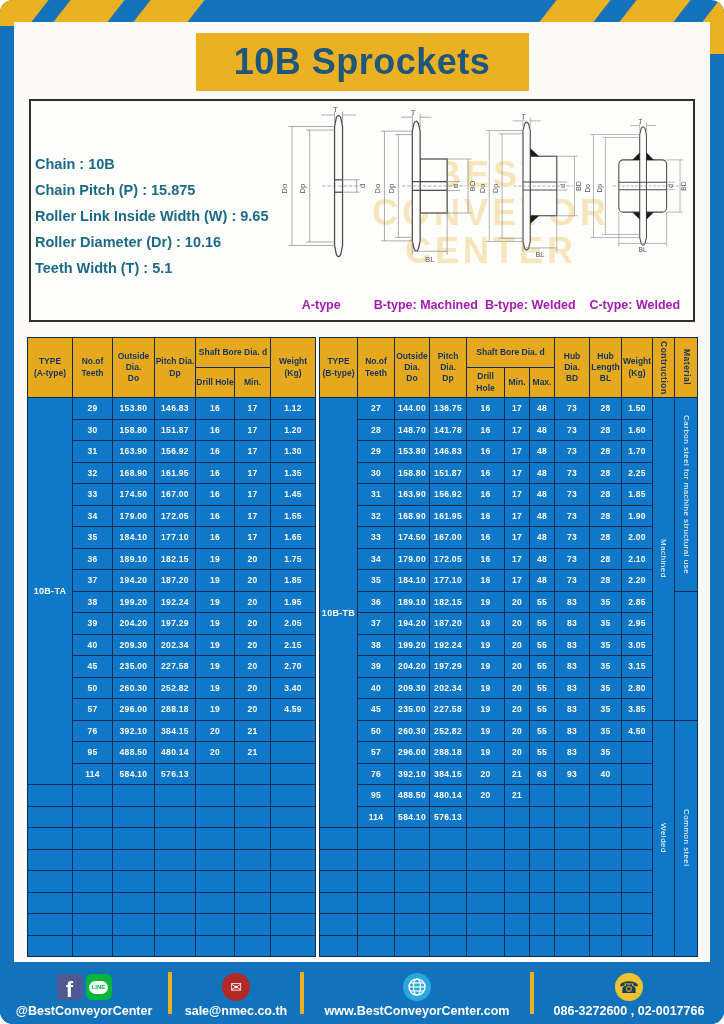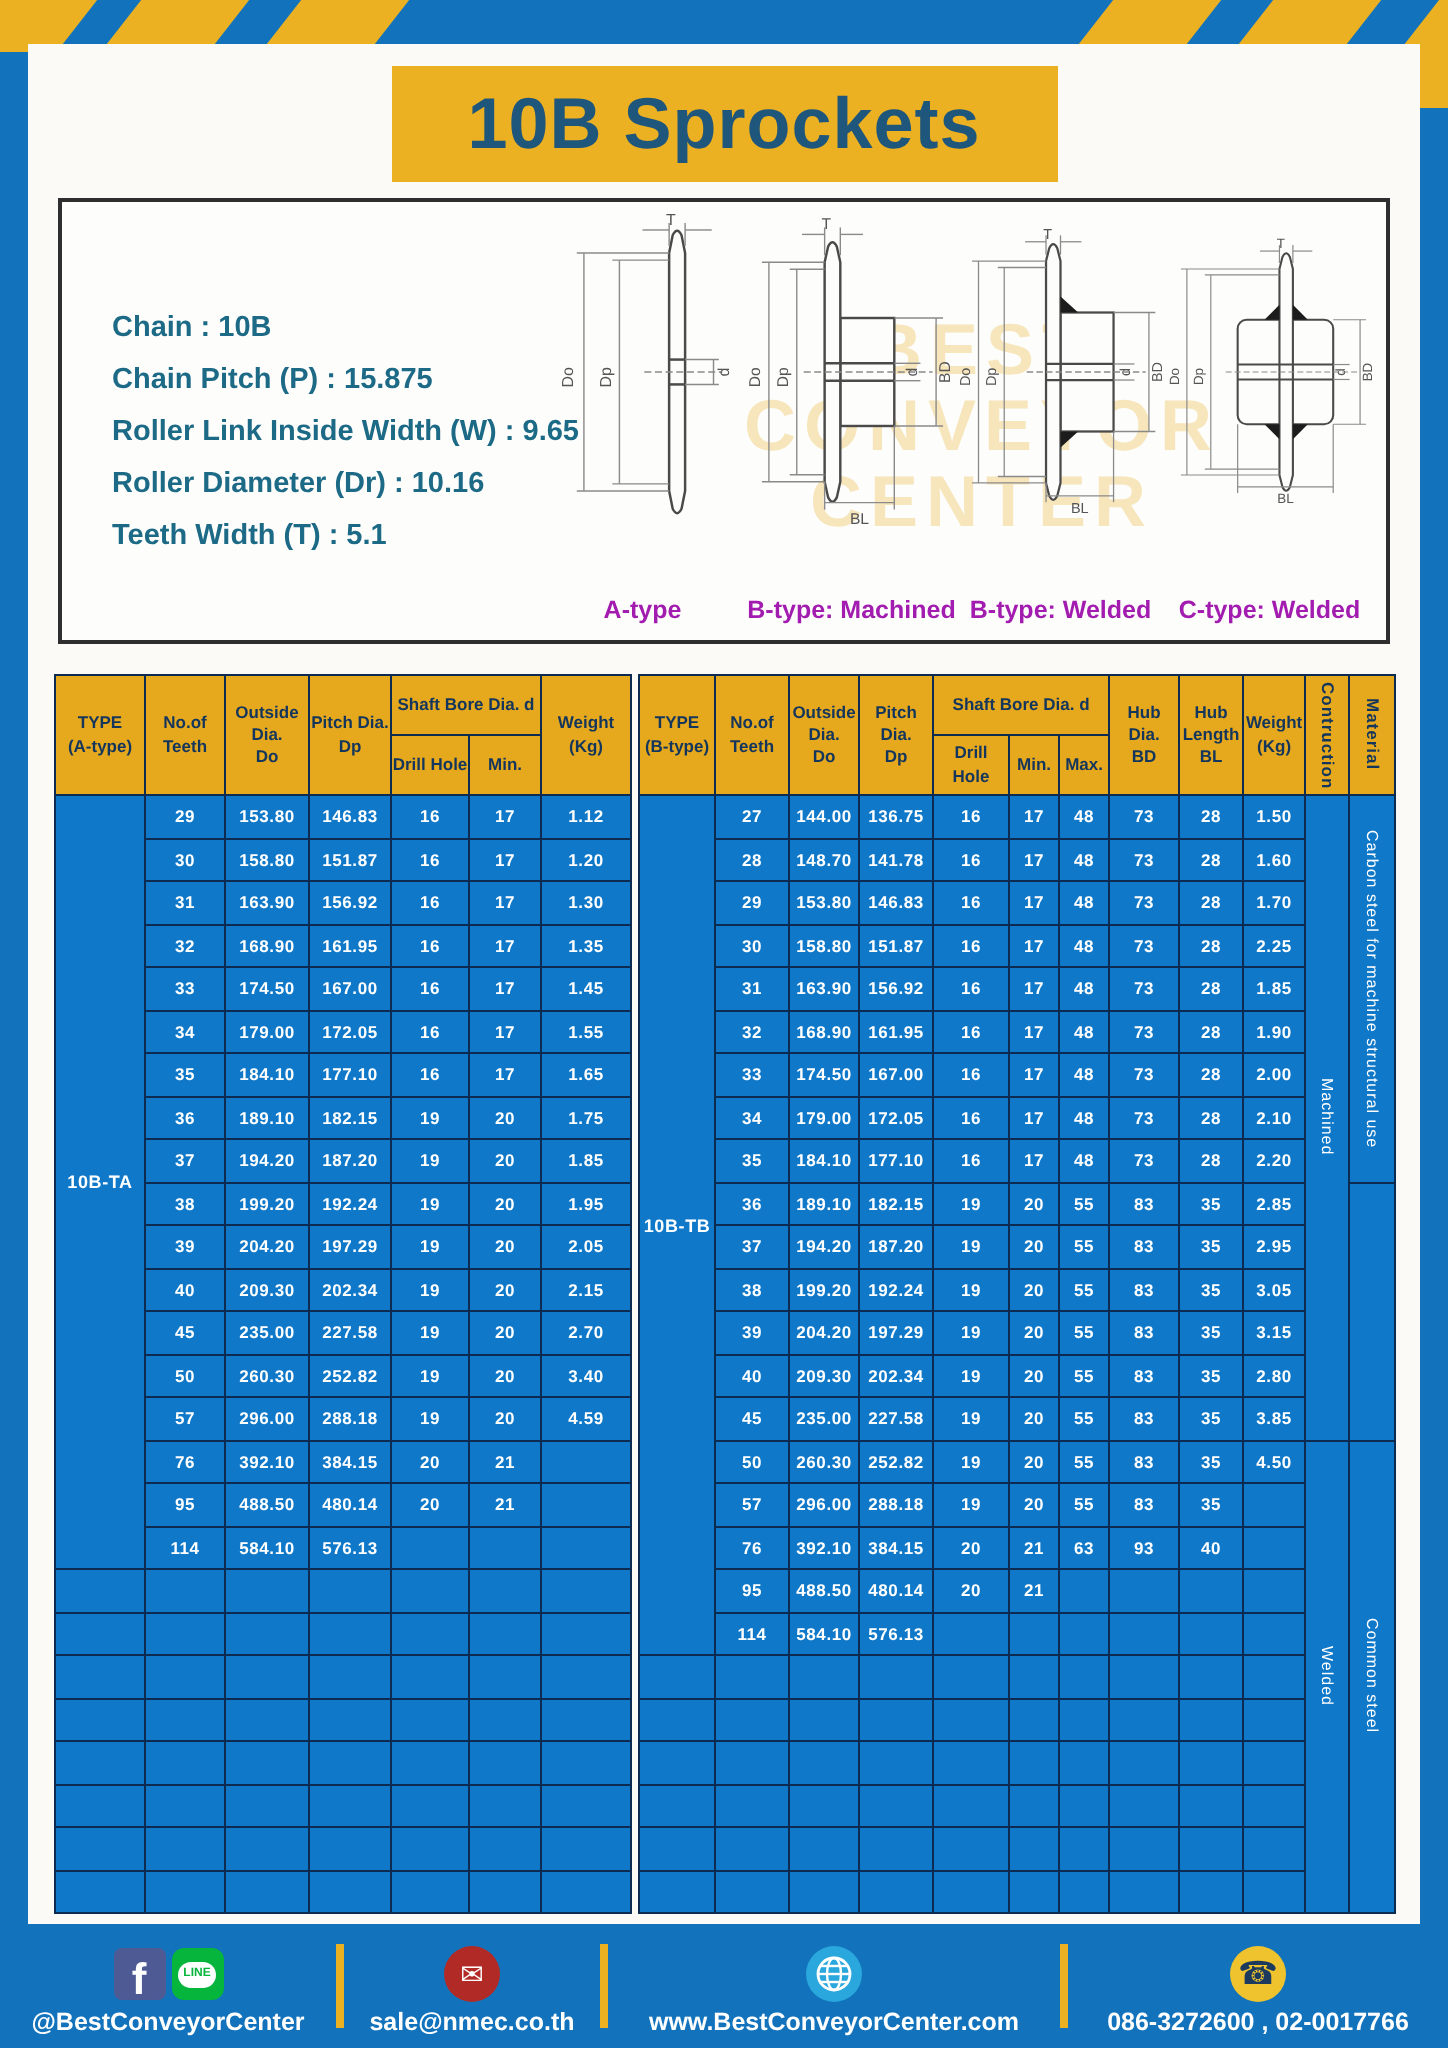--- a/index.html
+++ b/index.html
@@ -4,35 +4,35 @@
 <style>
   :root{
     --frame-blue:#1273bc; --stripe-yellow:#ecb122; --banner-yellow:#ecb122;
     --title-blue:#1f567c; --spec-teal:#1c6a86; --header-yellow:#e6a91d;
     --header-text:#14365c; --cell-blue:#0f78c8; --grid-navy:#0c2b50;
     --page-white:#fbfaf7;
   }
   *{box-sizing:border-box;}
   html,body{margin:0;padding:0;}
   body{width:724px;height:1024px;font-family:"Liberation Sans",sans-serif;}
-  .page{position:relative;width:724px;height:1024px;background:var(--frame-blue);overflow:hidden;}
+  .page{position:relative;width:724px;height:1024px;background:var(--frame-blue);overflow:hidden;border-radius:13px;}
 
   
   .stripe{position:absolute;top:-4px;height:30px;width:54px;background:var(--stripe-yellow);transform:skewX(-38deg);}
 
   
   .content{position:absolute;left:14px;right:14px;top:22px;bottom:62px;background:var(--page-white);}
 
   .banner{margin:11px auto 0;width:333px;height:58px;background:var(--banner-yellow);
           display:flex;align-items:center;justify-content:center;}
   .banner h1{margin:0;font-size:36px;font-weight:bold;color:var(--title-blue);letter-spacing:0.5px;}
 
   .spec-box{position:relative;margin:8px 15px 0;height:223px;border:2px solid #2e2e2e;
             background:#fdfdfc;display:flex;overflow:hidden;}
-  .spec-text{width:238px;padding:50px 0 0 25px;position:relative;z-index:2;}
+  .spec-text{width:238px;padding:50px 0 0 4px;position:relative;z-index:2;}
   .spec-line{font-size:14.5px;font-weight:bold;color:var(--spec-teal);line-height:26px;white-space:nowrap;}
   .watermark{position:absolute;left:330px;top:55px;width:260px;text-align:center;z-index:0;
              color:rgba(234,179,39,0.30);font-weight:bold;line-height:1.05;}
   .watermark div{font-size:36px;letter-spacing:4px;}
   .diagrams{flex:1;display:flex;padding:6px 6px 8px 0;position:relative;z-index:1;}
   .figure{flex:1;display:flex;flex-direction:column;align-items:center;}
   .figure svg{width:100%;height:158px;}
   .caption{margin-top:auto;font-size:12.5px;font-weight:bold;color:#a21caf;white-space:nowrap;}
 
   .tables{display:flex;margin:15px 14px 0 13px;gap:3px;}

